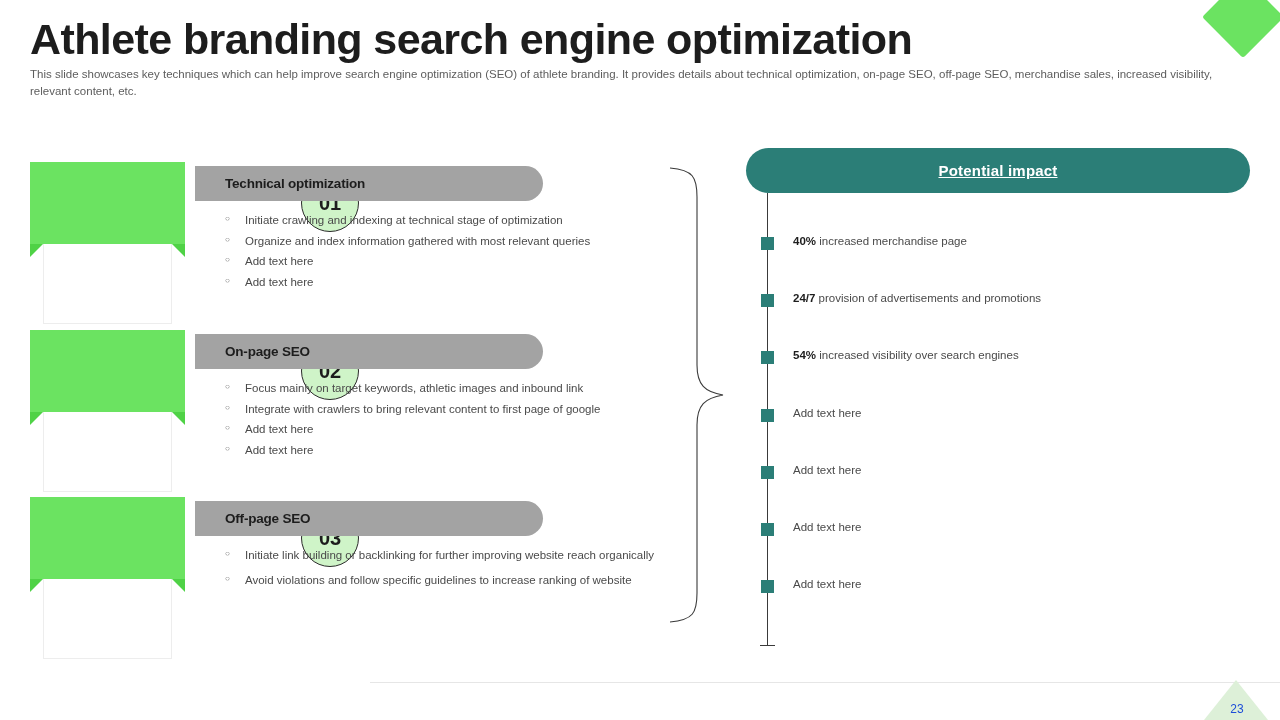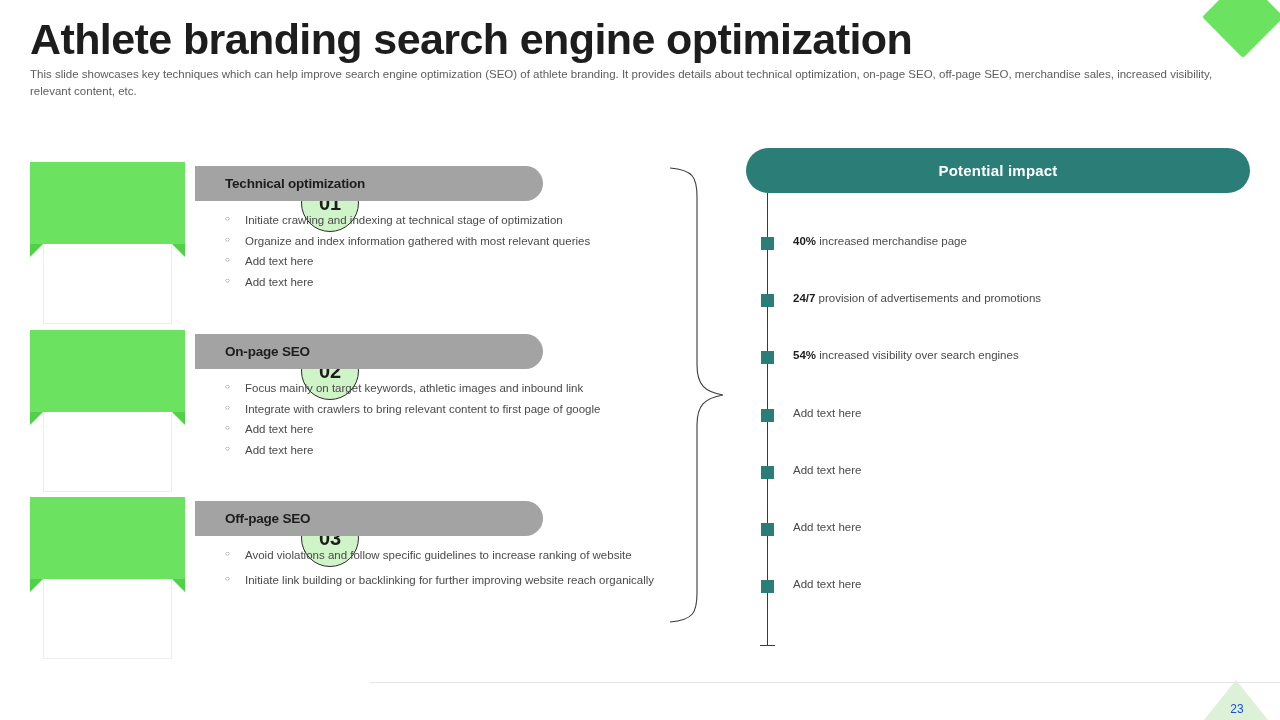--- a/index.html
+++ b/index.html
@@ -109,21 +109,21 @@
   .brace{ position:absolute; left:665px; top:165px; }
 
   
   .right-col{ position:absolute; left:746px; top:148px; width:510px; }
   .impact-head{
     width:504px; height:45px; border-radius:23px;
     background:#2B7E77;
     display:flex; align-items:center; justify-content:center;
   }
   .impact-head-label{
-    font-size:15px; font-weight:bold; color:#ffffff; letter-spacing:.2px;
+    font-size:15px; font-weight:bold; color:#ffffff; letter-spacing:.2px;text-decoration:underline;
   }
   .impact-timeline{
     position:absolute; left:21px; top:45px;
     width:1px; height:453px; background:#3a3a3a;
   }
   .impact-foot-tick{
     position:absolute; left:14px; top:497px;
     width:15px; height:1px; background:#3a3a3a;
   }
   .impact-marker{
@@ -194,22 +194,22 @@
     <div class="step step-2">
       <div class="ribbon"></div>
       <div class="ribbon-fold-l"></div>
       <div class="ribbon-fold-r"></div>
       <div class="ribbon-tail"></div>
       <div class="num-circle">03</div>
       <div class="step-head">
         <span class="step-head-label">Off-page SEO</span>
       </div>
       <ul class="step-list">
+        <li class="loose">Initiate link building  or backlinking for further  improving website reach organically</li>
         <li class="loose">Avoid  violations  and follow  specific guidelines to increase ranking of website</li>
-        <li class="loose">Initiate link building  or backlinking for further  improving website reach organically</li>
       </ul>
     </div>
   </div>
 
   <svg class="brace" width="70" height="460" viewBox="0 0 70 460">
     <path d="M5 3 C 28 5, 32 12, 32 32 L32 200 C32 220, 40 227, 58 230 C40 233, 32 240, 32 260 L32 428 C32 448, 28 455, 5 457" fill="none" stroke="#3a3a3a" stroke-width="1.1"></path>
   </svg>
 
   <div class="right-col">
     <div class="impact-head">

